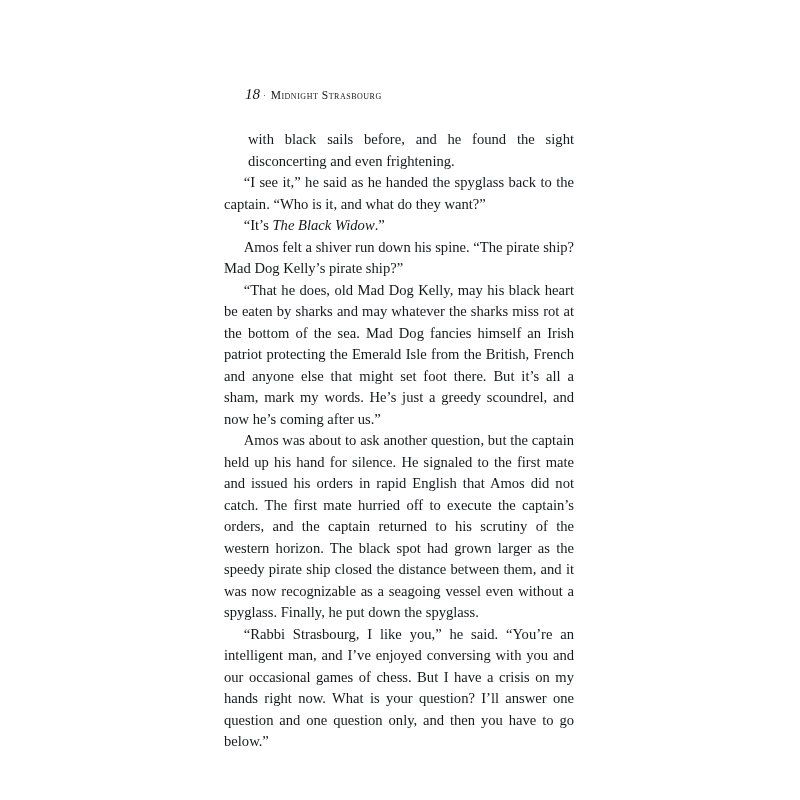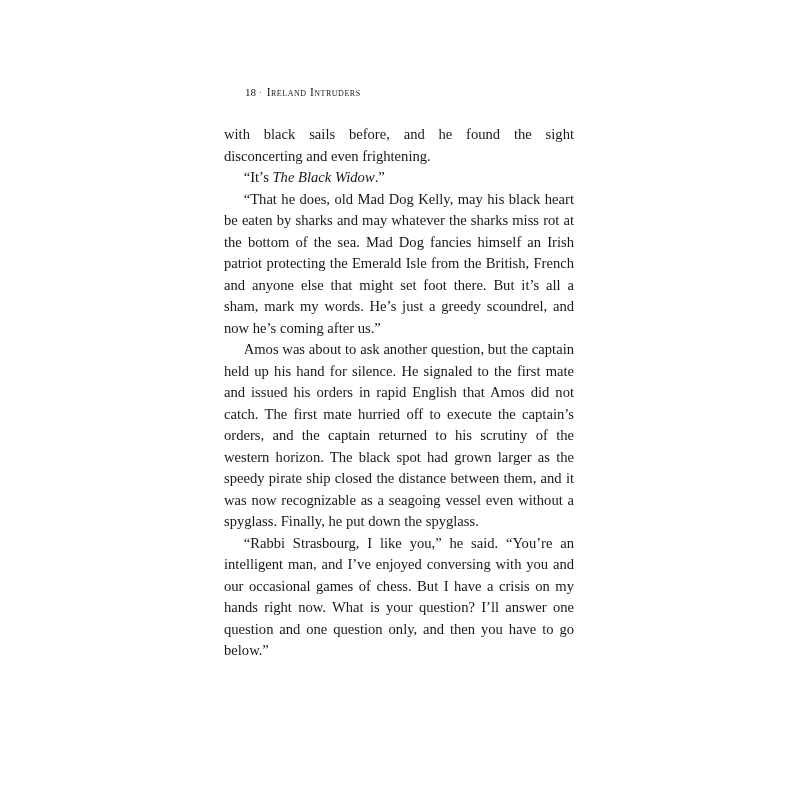--- a/index.html
+++ b/index.html
@@ -28,21 +28,22 @@
   }
   .running-head {
     font-size: 10.5px;
     letter-spacing: 0.06em;
     color: #15171c;
     margin: 0 0 26px 0;
     padding-left: 21px;
     white-space: nowrap;
   }
   .running-head .folio {
-    font-size: 11px;
+    font-style: italic;
+    font-size: 15px;
     letter-spacing: 0;
   }
   .running-head .sep {
     font-style: normal;
     padding: 0 4px 0 3px;
     font-size: 9px;
     position: relative;
     top: -1px;
   }
   .running-head .title {
@@ -57,37 +58,40 @@
     text-align: justify;
     text-justify: inter-word;
     color: #16181d;
     hyphens: manual;
   }
   .body-text p.indent {
     text-indent: 1.35em;
   }
   .body-text p.first {
     text-indent: 0;
+    margin-left: 24px;
   }
   .body-text i {
     font-style: italic;
   }
 </style>
 </head>
 <body>
 
 <div class="page">
   <div class="page-inner">
 
     <div class="running-head">
-      <span class="folio">18</span><span class="sep">·</span><span class="title">Ireland Intruders</span>
+      <span class="folio">18</span><span class="sep">·</span><span class="title">Midnight Strasbourg</span>
     </div>
 
     <div class="body-text">
         <p class="first">with black sails before, and he found the sight disconcerting and even frightening.</p>
+        <p class="indent">“I see it,” he said as he handed the spyglass back to the captain. “Who is it, and what do they want?”</p>
         <p class="indent">“It’s <i>The Black Widow</i>.”</p>
+        <p class="indent">Amos felt a shiver run down his spine. “The pirate ship? Mad Dog Kelly’s pirate ship?”</p>
         <p class="indent">“That he does, old Mad Dog Kelly, may his black heart be eaten by sharks and may whatever the sharks miss rot at the bottom of the sea. Mad Dog fancies himself an Irish patriot protecting the Emerald Isle from the British, French and anyone else that might set foot there. But it’s all a sham, mark my words. He’s just a greedy scoundrel, and now he’s coming after us.”</p>
         <p class="indent">Amos was about to ask another question, but the captain held up his hand for silence. He signaled to the first mate and issued his orders in rapid English that Amos did not catch. The first mate hurried off to execute the captain’s orders, and the captain returned to his scrutiny of the western horizon. The black spot had grown larger as the speedy pirate ship closed the distance between them, and it was now recognizable as a seagoing vessel even without a spyglass. Finally, he put down the spyglass.</p>
         <p class="indent">“Rabbi Strasbourg, I like you,” he said. “You’re an intelligent man, and I’ve enjoyed conversing with you and our occasional games of chess. But I have a crisis on my hands right now. What is your question? I’ll answer one question and one question only, and then you have to go below.”</p>
       </div>
 
   </div>
 </div>
 
 </body></html>

